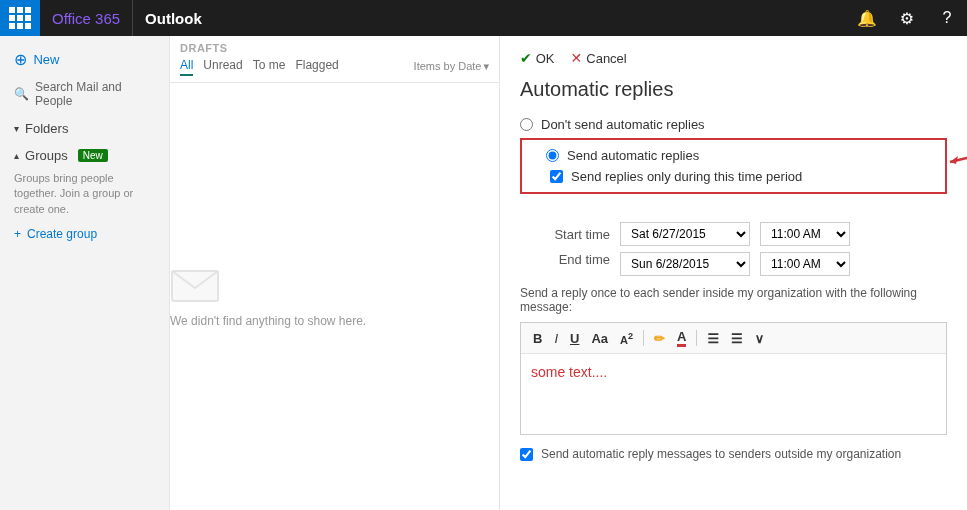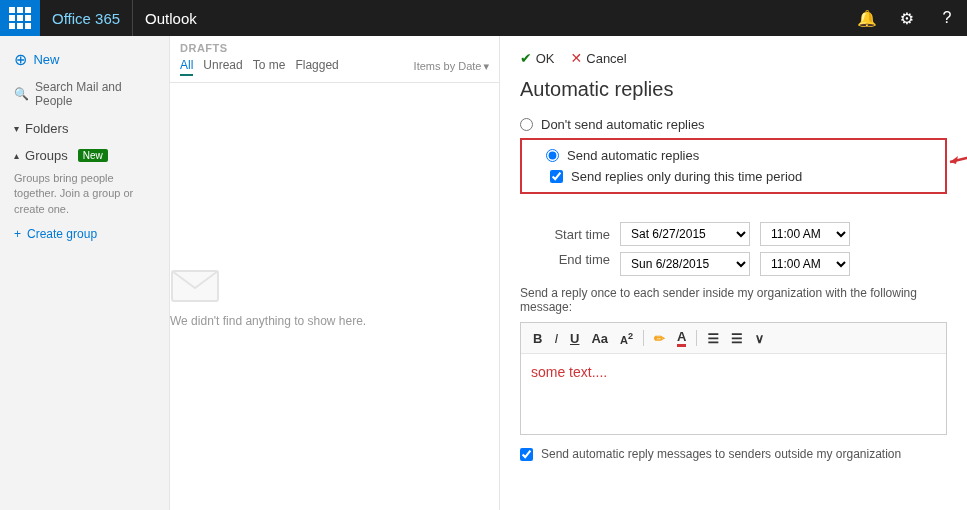--- a/index.html
+++ b/index.html
@@ -29,30 +29,30 @@
       gap: 2px;
     }
     .waffle-dot {
       width: 6px;
       height: 6px;
       background: #fff;
     }
     .topbar-title {
       font-size: 15px;
       font-weight: 400;
-      color: #7dd3fc;
+      color: #8b5cf6;
       padding: 0 12px;
       border-right: 1px solid #444;
       height: 36px;
       display: flex;
       align-items: center;
     }
     .topbar-app {
       font-size: 15px;
-      font-weight: 400;
+      font-weight: 700;
       color: #fff;
       padding: 0 12px;
       flex: 1;
       height: 36px;
       display: flex;
       align-items: center;
     }
     .topbar-icons {
       display: flex;
       align-items: center;

